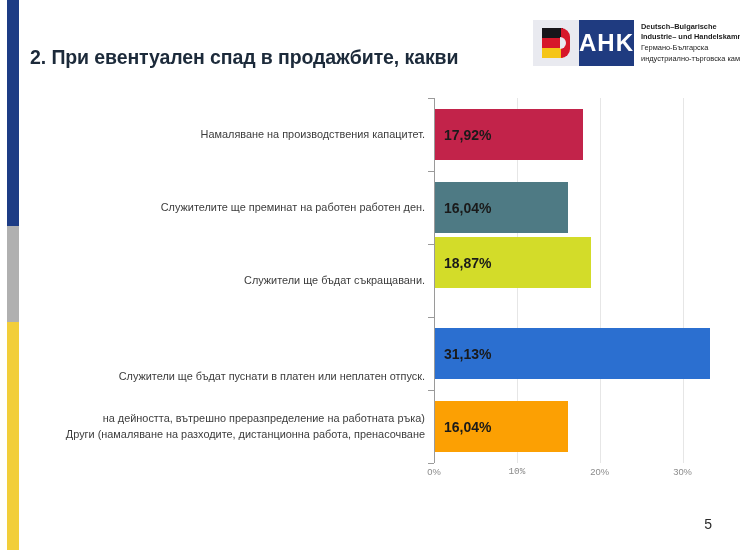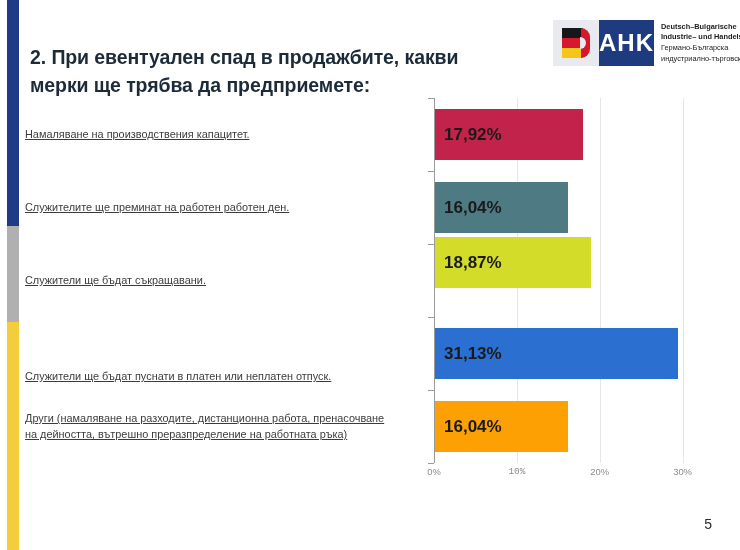--- a/index.html
+++ b/index.html
@@ -30,21 +30,20 @@
   }
 
   
   .logo{
     position:absolute;left:533px;top:20px;width:198px;height:46px;
     display:flex;align-items:stretch;
   }
   .logo-left{
     width:118px;height:46px;position:relative;display:flex;
     background:#e9eaf0;
-    margin-left:20px;
   }
   .logo-mark{
     width:46px;height:46px;position:relative;
     display:flex;align-items:center;justify-content:center;
     background:#e9eaf0;
   }
   .logo-d{
     position:relative;width:28px;height:30px;
   }
   .logo-d .band{position:absolute;left:0;width:21px;height:10px;}
@@ -92,29 +91,28 @@
     position:absolute;left:-6px;width:6px;height:1px;background:#9a9a9a;
   }
   .bar-row{
     position:absolute;left:1px;height:73px;
     display:flex;align-items:center;
   }
   .bar{
     height:51px;display:flex;align-items:center;
   }
   .bar-label{
-    font-size:17px;font-weight:bold;color:#1a1a1a;
+    font-size:14px;font-weight:bold;color:#1a1a1a;
     margin-left:9px;white-space:nowrap;
     font-family:"Liberation Sans", sans-serif;
   }
   .cat-label{
-    position:absolute;right:0;
+    position:absolute;right:0;text-align:right;
     font-size:10.9px;color:#3c3c3c;line-height:1.5;
     font-family:"Liberation Sans", sans-serif;
-    text-decoration:underline;
   }
   .xticklabels{
     position:absolute;left:414px;top:374px;width:300px;height:20px;
   }
   .xtick{
     position:absolute;top:0;font-size:9.4px;color:#8b8b8b;
     transform:translateX(-50%);
     font-family:"Liberation Sans", sans-serif;
   }
 
@@ -131,21 +129,20 @@
 <div class="slide">
 
   <div class="accent-strip">
     <div class="accent-seg" style="background: rgb(29, 60, 133); height: 226px;"></div>
     <div class="accent-seg" style="background: rgb(176, 176, 176); height: 96px;"></div>
     <div class="accent-seg" style="background: rgb(242, 206, 58); height: 228px;"></div>
   </div>
 
   <div class="title-block">
     <div class="title-line">2. При евентуален спад в продажбите, какви</div>
-    <div class="title-line">мерки ще трябва да предприемете:</div>
   </div>
 
   <div class="logo">
     <div class="logo-left">
       <div class="logo-mark">
         <div class="logo-d">
           <div class="band b1"></div>
           <div class="band b2"></div>
           <div class="band b3"></div>
           <div class="stem"></div>
@@ -185,21 +182,21 @@
           <div class="bar" style="width: 132.903px; background: rgb(78, 122, 132);">
             <span class="bar-label">16,04%</span>
           </div>
         </div>
         <div class="bar-row" style="top: 128px;">
           <div class="bar" style="width: 156.351px; background: rgb(211, 220, 41);">
             <span class="bar-label">18,87%</span>
           </div>
         </div>
         <div class="bar-row" style="top: 219px;">
-          <div class="bar" style="width: 243px; background: rgb(43, 111, 208);">
+          <div class="bar" style="width: 275px; background: rgb(43, 111, 208);">
             <span class="bar-label">31,13%</span>
           </div>
         </div>
         <div class="bar-row" style="top: 292px;">
           <div class="bar" style="width: 132.903px; background: rgb(252, 160, 3);">
             <span class="bar-label">16,04%</span>
           </div>
         </div>
       </div>
     <div class="xticklabels" id="xticklabels">
@@ -215,21 +212,21 @@
         <div class="cat-label" style="right: 295px; width: 400px; top: 107.3px;">
           <div>Служителите ще преминат на работен работен ден.</div>
         </div>
         <div class="cat-label" style="right: 295px; width: 400px; top: 180.3px;">
           <div>Служители ще бъдат съкращавани.</div>
         </div>
         <div class="cat-label" style="right: 295px; width: 400px; top: 264px; margin-top: 12px;">
           <div>Служители ще бъдат пуснати в платен или неплатен отпуск.</div>
         </div>
         <div class="cat-label" style="right: 295px; width: 400px; top: 318.1px;">
+          <div>на дейността, вътрешно преразпределение на работната ръка)</div>
           <div>Други (намаляване на разходите, дистанционна работа, пренасочване</div>
-          <div>на дейността, вътрешно преразпределение на работната ръка)</div>
         </div>
       </div>
   </div>
 
   <div class="page-num">5</div>
 
 </div>
 
 </body></html>

